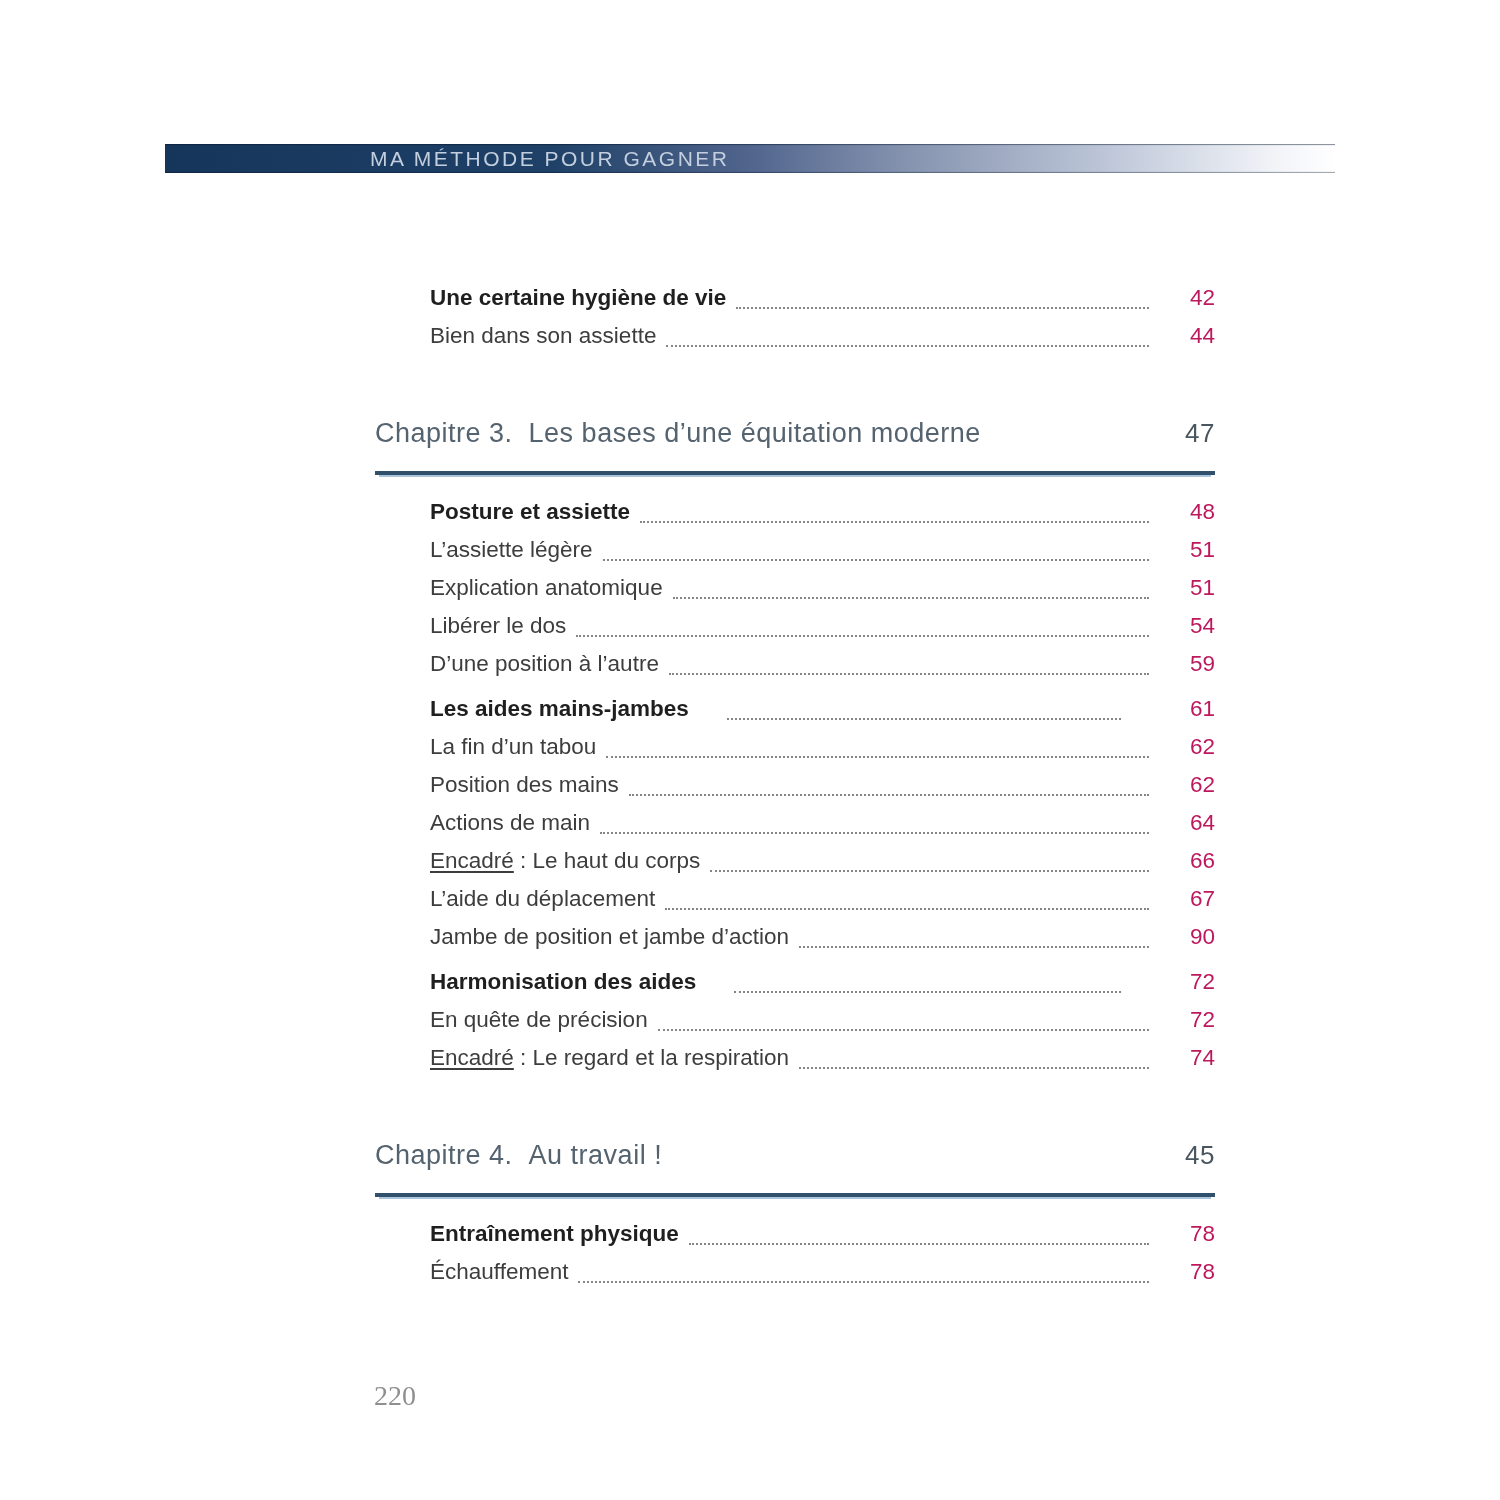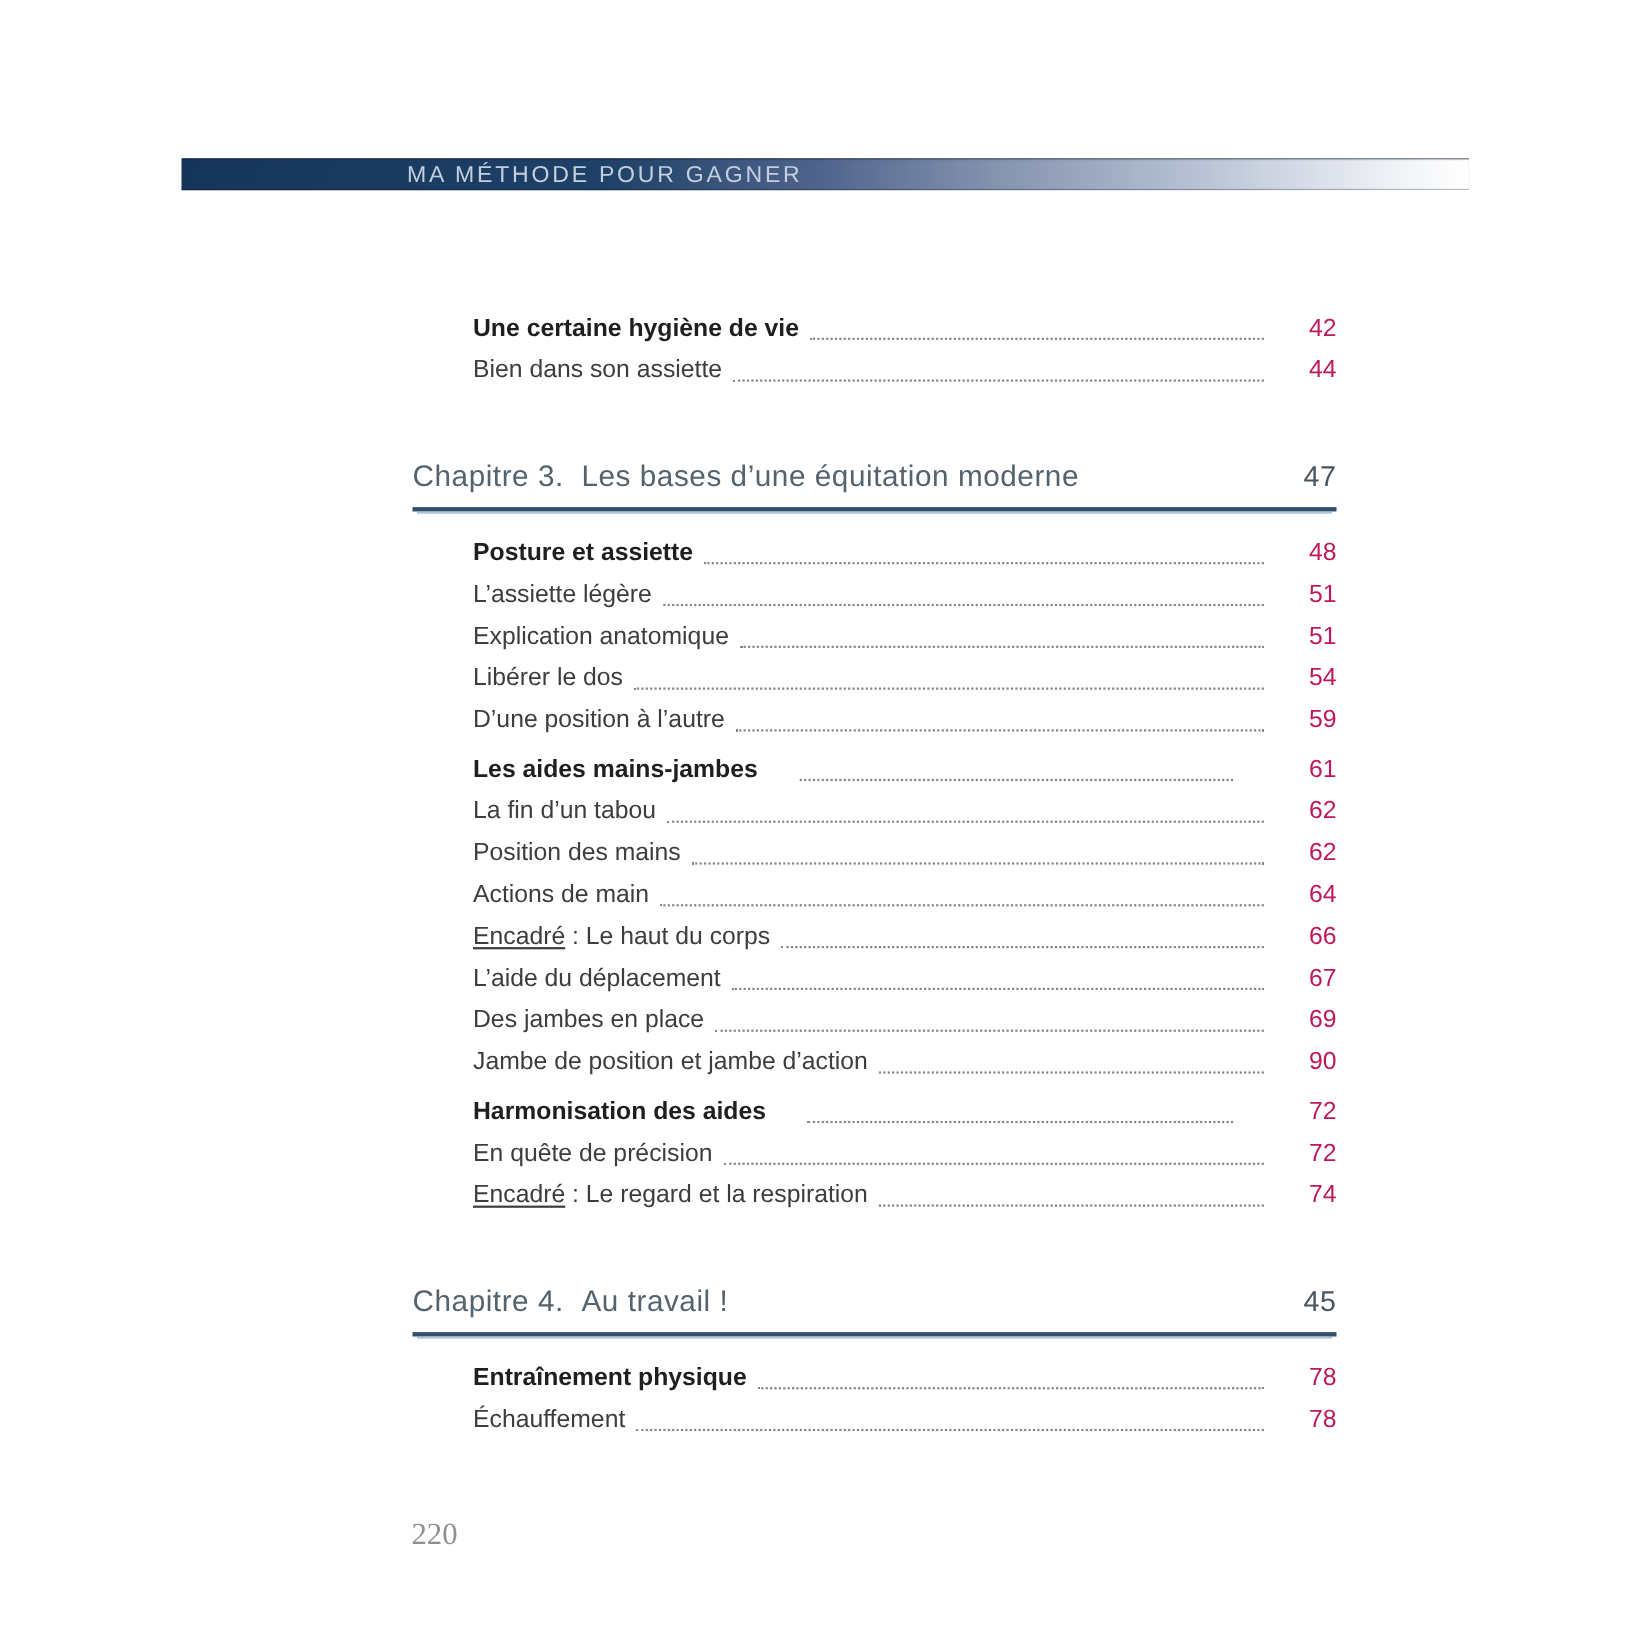--- a/index.html
+++ b/index.html
@@ -81,21 +81,21 @@
     text-align: right;
     font-size: 22.5px;
     color: #be185d;
     white-space: nowrap;
   }
 
   
   .chapter {
     margin-top: 60px;
     margin-bottom: 18px;
-    padding-bottom: 10px;
+    padding-bottom: 20px;
     border-bottom: 4px solid #30506b;
     box-shadow: 0 6px 0 -4px #aac6dc;
     line-height: 36px;
     font-size: 27px;
     letter-spacing: 0.5px;
     color: #55636f;
   }
   .chapter .chapter-num { margin-right: 16px; white-space: nowrap; }
   .chapter .chapter-title { white-space: nowrap; }
   .chapter .chapter-spacer { flex: 1 1 auto; }
@@ -191,25 +191,20 @@
     <span class="label"><span class="u">Encadré</span><span class="rest"> : Le haut du corps</span></span>
     <span class="dots"></span>
     <span class="page-num">66</span>
   </div>
       <div class="row entry">
     <span class="label"><span class="rest">L’aide du déplacement</span></span>
     <span class="dots"></span>
     <span class="page-num">67</span>
   </div>
       <div class="row entry">
-    <span class="label"><span class="rest">Des jambes en place</span></span>
-    <span class="dots"></span>
-    <span class="page-num">69</span>
-  </div>
-      <div class="row entry">
     <span class="label"><span class="rest">Jambe de position et jambe d’action</span></span>
     <span class="dots"></span>
     <span class="page-num">90</span>
   </div>
       <div class="row entry bold gap">
     <span class="label"><span class="rest">Harmonisation des aides</span></span>
     <span class="dots"></span>
     <span class="page-num">72</span>
   </div>
       <div class="row entry">

